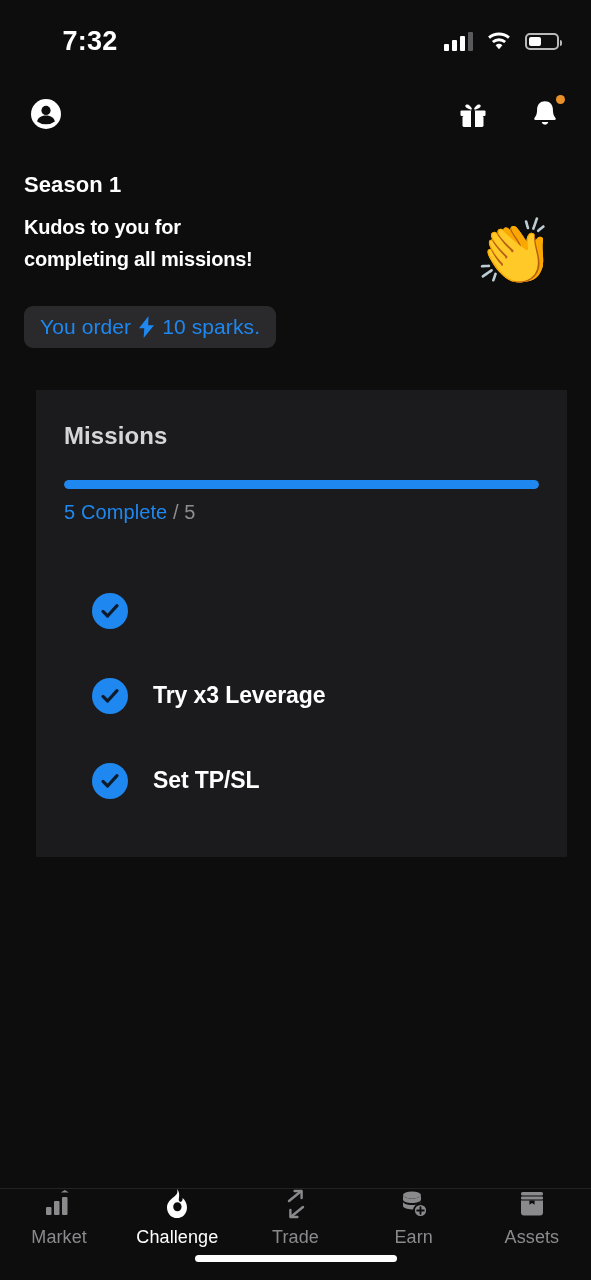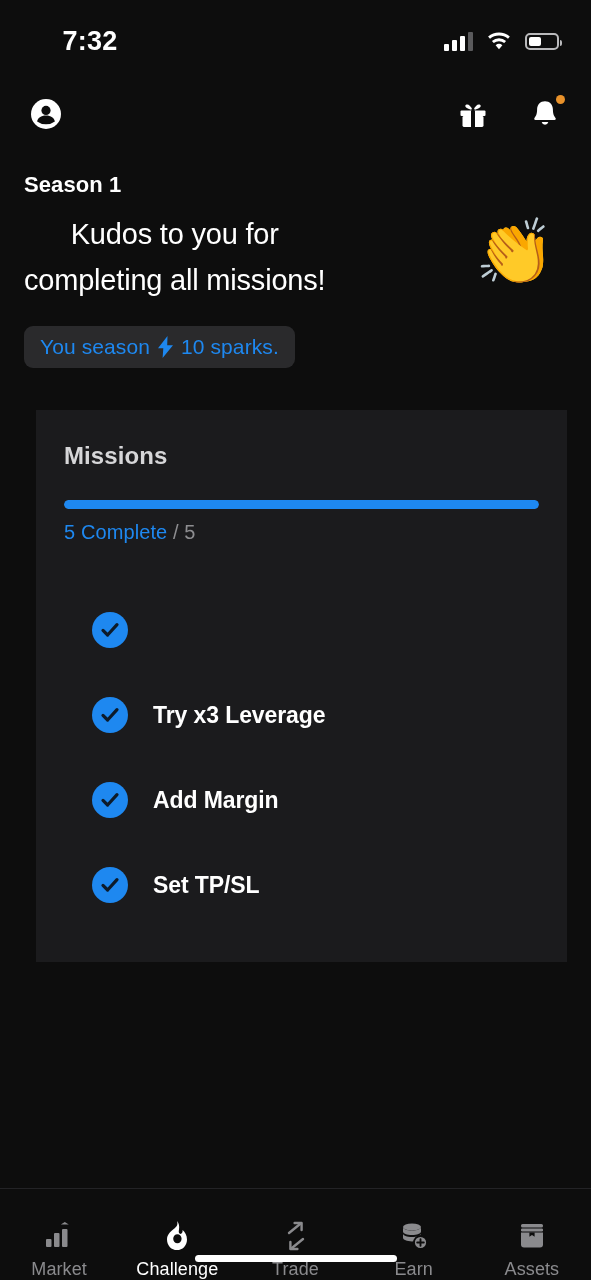--- a/index.html
+++ b/index.html
@@ -71,22 +71,22 @@
     width:9px; height:9px; border-radius:50%; background:#e8912a;
   }
 
   
   .hero { padding: 22px 24px 0 24px; position:relative; }
   .season {
     color:#ffffff; font-size:22px; font-weight:700; letter-spacing:.1px;
   }
   .hero-row { display:flex; align-items:flex-start; justify-content:space-between; }
   .headline {
-    color:#ffffff; font-size:29px; font-weight:400; line-height:1.58;
-    letter-spacing:-.2px; margin-top:14px; max-width:440px;text-align:center;
+    color:#ffffff; font-size:20px; font-weight:700; line-height:1.58;
+    letter-spacing:-.2px; margin-top:14px; max-width:440px;
   }
   .clap { font-size:64px; line-height:1; margin-top:22px; margin-right:12px; }
   .sparks-badge {
     display:inline-flex; align-items:center; gap:7px;
     background:#2a2a2c; border-radius:9px;
     padding:9px 16px; margin-top:22px;
   }
   .sparks-badge .txt { color:#1e88f0; font-size:21px; font-weight:500; letter-spacing:.1px; }
   .bolt { display:inline-flex; align-items:center; }
   .subnote {
@@ -121,21 +121,21 @@
     background:#1e88f0; flex:0 0 36px;
     display:flex; align-items:center; justify-content:center;
   }
   .mission-label { color:#ffffff; font-size:23px; font-weight:700; letter-spacing:-.1px; }
 
   
   .spacer { flex:1 1 auto; }
   .tabbar {
     flex:0 0 92px; height:92px;
     border-top:1px solid #232326;
-    display:flex; align-items:flex-end; padding-top:0;
+    display:flex; align-items:flex-start; padding-top:0;
     background:#0d0d0d;
     margin-top:36px;
   }
   .tab {
     flex:1; display:flex; flex-direction:column; align-items:center; gap:8px;
   }
   .tab .tab-icon { height:30px; display:flex; align-items:center; justify-content:center; }
   .tab .tab-label { font-size:18px; color:#8a8a8d; letter-spacing:.1px; }
   .tab.active .tab-label { color:#ffffff; }
   .home-indicator {
@@ -202,21 +202,21 @@
   <div class="hero">
     <div class="season">Season 1</div>
     <div class="hero-row">
       <div class="headline">
         <div>Kudos to you for</div>
         <div>completing all missions!</div>
       </div>
       <div class="clap">👏</div>
     </div>
     <div class="sparks-badge">
-      <span class="txt">You season</span>
+      <span class="txt">You order</span>
       <span class="bolt">
         <svg width="17" height="22" viewBox="0 0 17 22">
           <path d="M10.5 0 1 12.2h5.3L5.6 22 16 9.2h-5.8Z" fill="#1e88f0"></path>
         </svg>
       </span>
       <span class="txt">10 sparks.</span>
     </div>
   </div>
 
   <div class="card">
@@ -247,28 +247,20 @@
             </svg>
         </span>
         <span class="mission-label">Try x3 Leverage</span>
       </div>
       <div class="mission">
         <span class="check">
           <svg width="22" height="22" viewBox="0 0 22 22">
               <path d="M4 11.4 8.6 16 18 5.6" stroke="#0d1b2a" stroke-width="3.2" fill="none" stroke-linecap="round" stroke-linejoin="round"></path>
             </svg>
         </span>
-        <span class="mission-label">Add Margin</span>
-      </div>
-      <div class="mission">
-        <span class="check">
-          <svg width="22" height="22" viewBox="0 0 22 22">
-              <path d="M4 11.4 8.6 16 18 5.6" stroke="#0d1b2a" stroke-width="3.2" fill="none" stroke-linecap="round" stroke-linejoin="round"></path>
-            </svg>
-        </span>
         <span class="mission-label">Set TP/SL</span>
       </div>
     </div>
   </div>
 
   <div class="spacer"></div>
 
   <div class="tabbar">
     <div class="tab">
       <span class="tab-icon">

